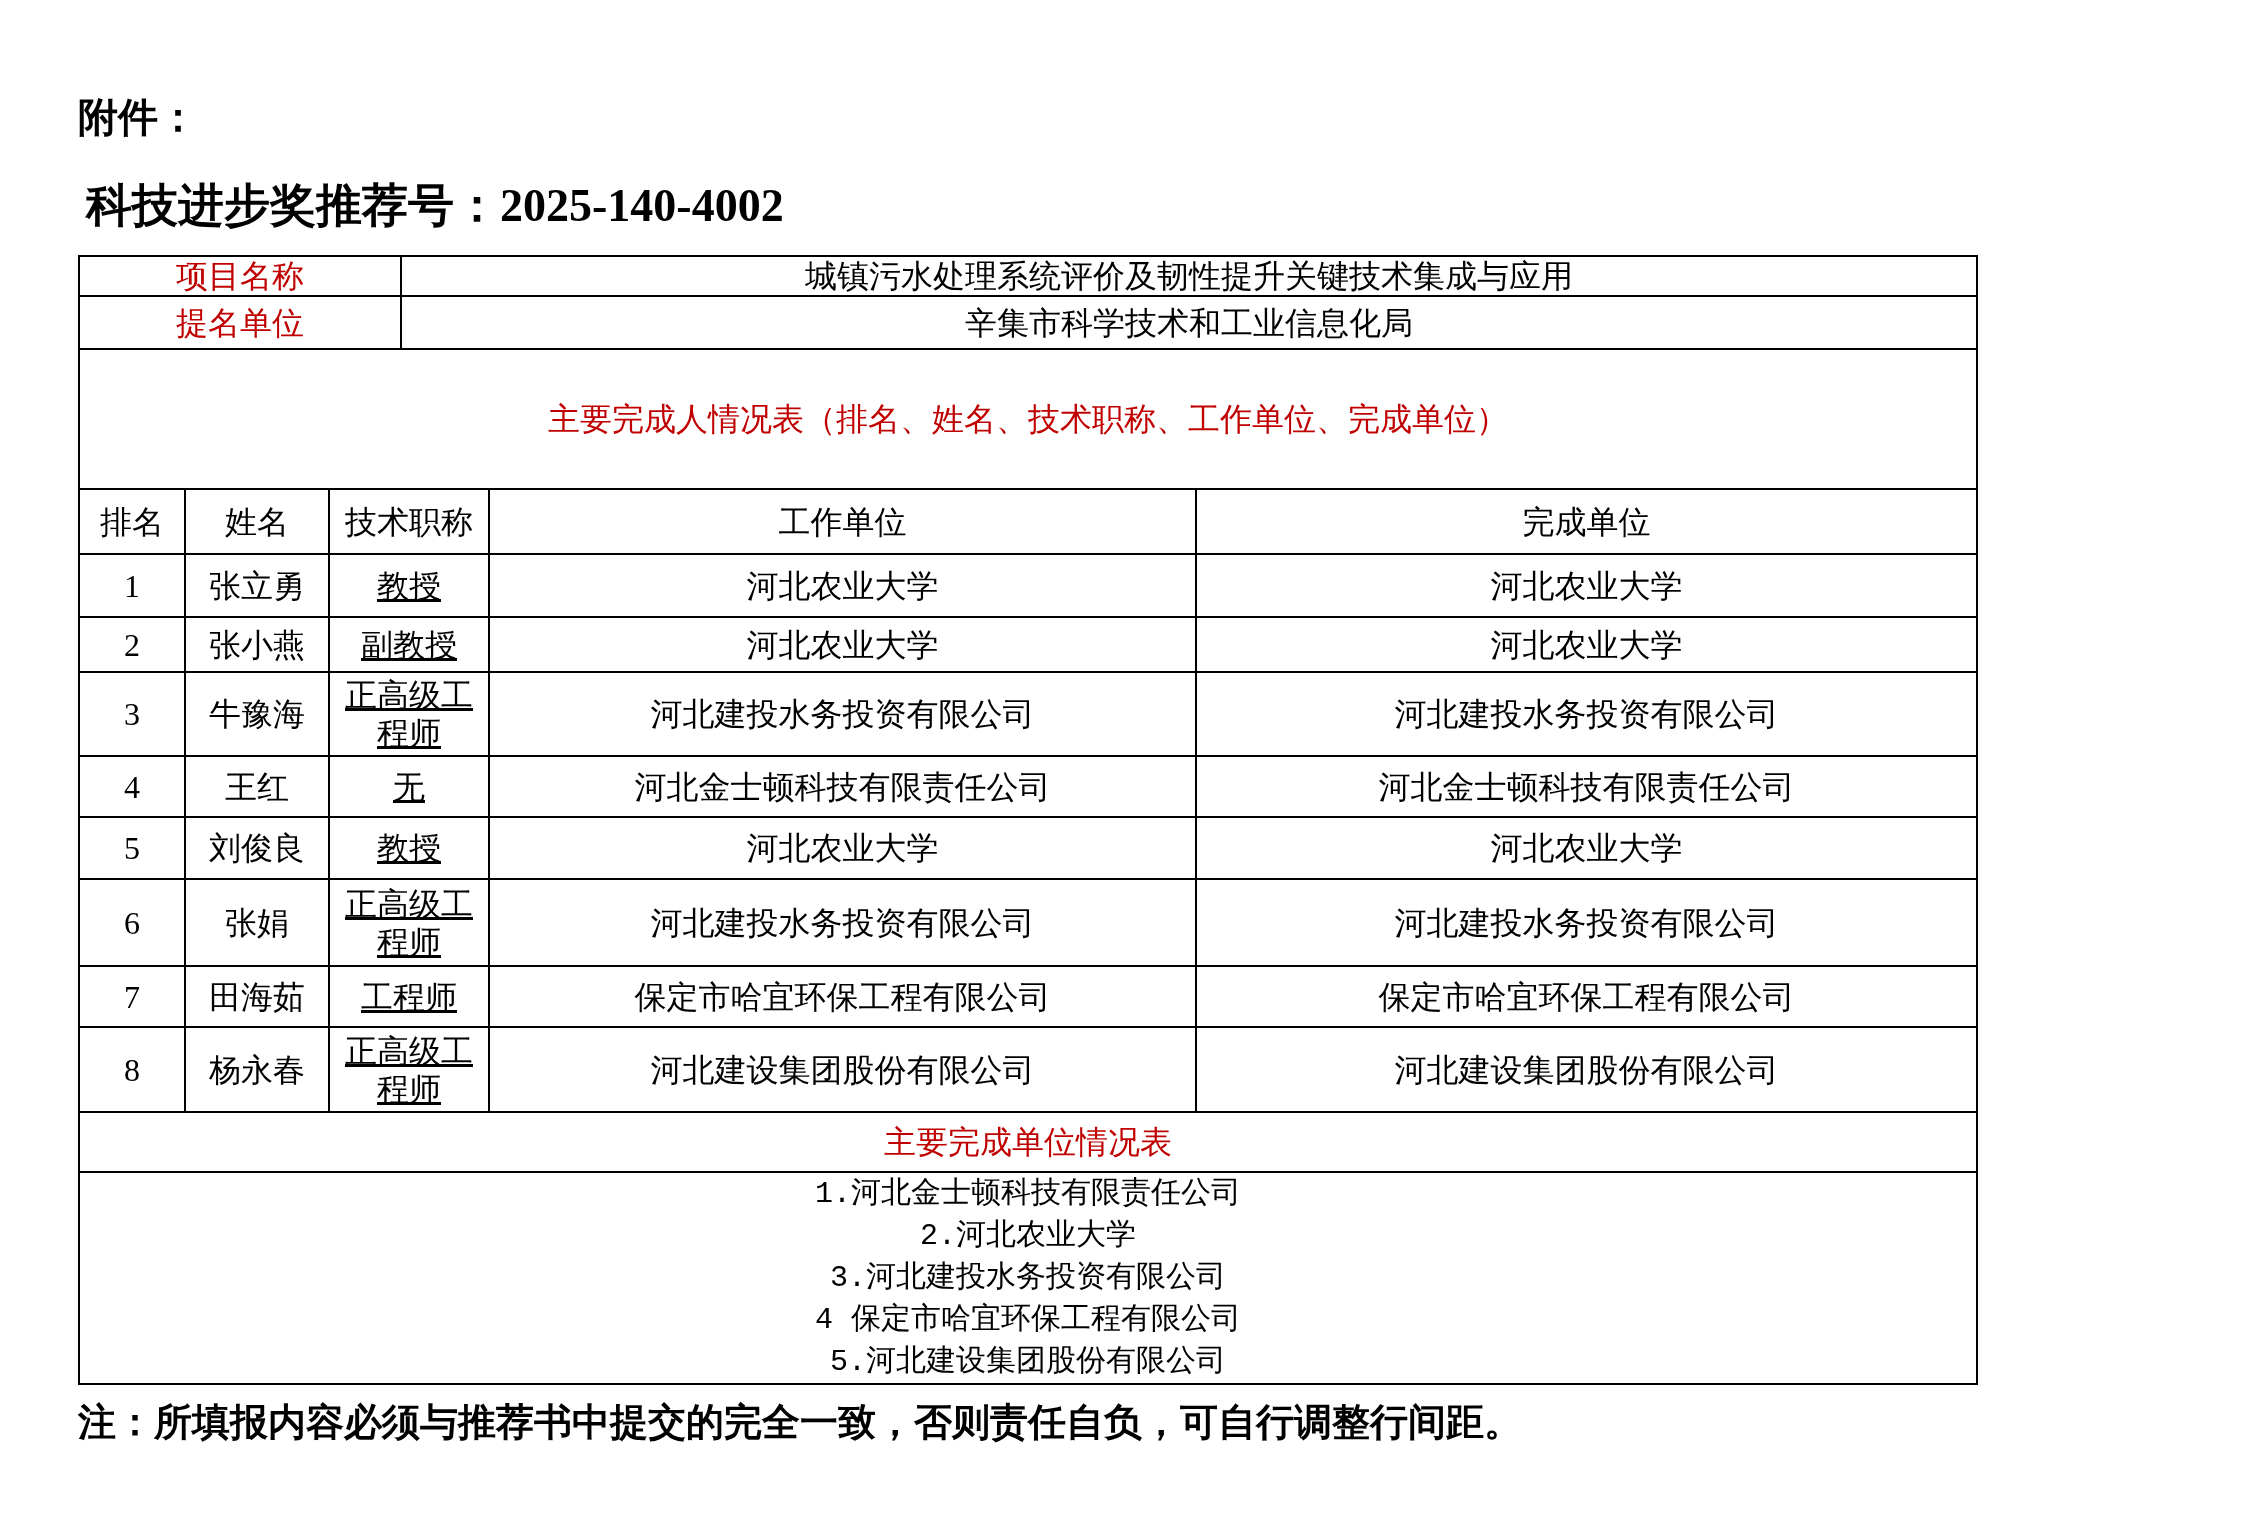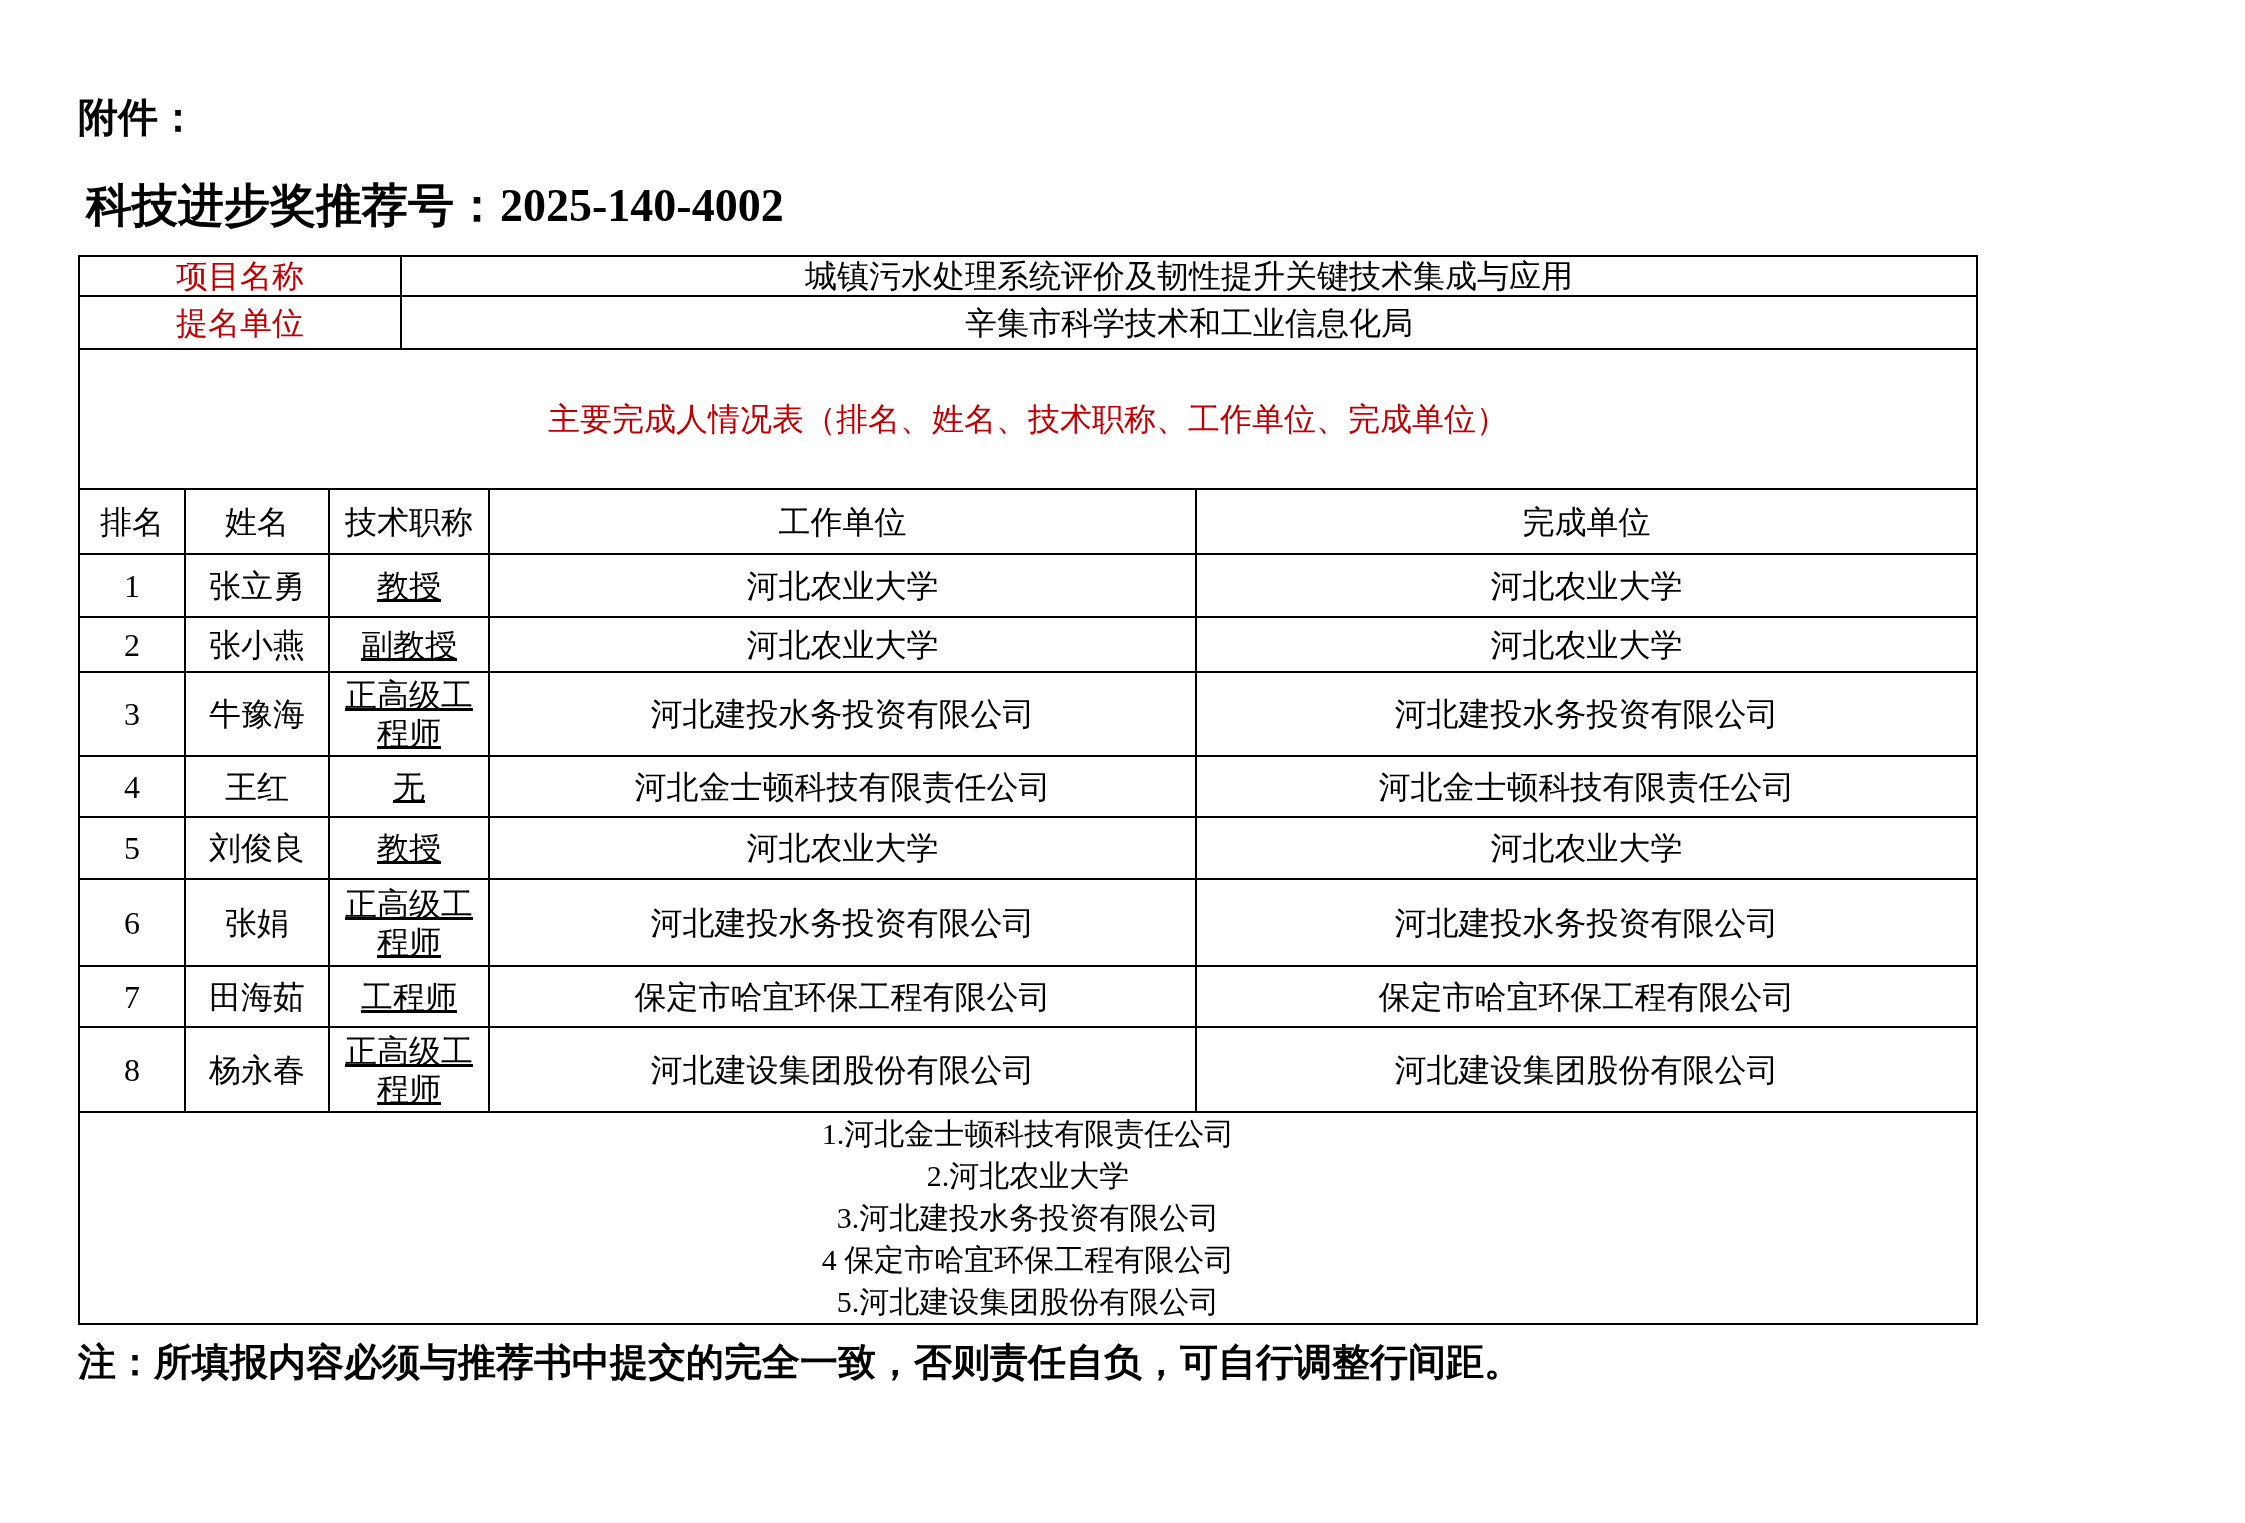--- a/index.html
+++ b/index.html
@@ -76,20 +76,21 @@
   td.col-title-cell { padding: 2px 14px; text-decoration: underline; }
   td.units-title {
     font-size: 34px;
     font-weight: bold;
     color: #c00000;
   }
   td.units-body {
     text-align: left;
     vertical-align: top;
     padding: 8px 10px;
+    font-family: Liberation Mono, monospace;
   }
   .unit-line {
     font-size: 30px;
     font-weight: normal;
     line-height: 42px;
   }
   .note {
     font-size: 38px;
     font-weight: bold;
     line-height: 1.15;
@@ -187,20 +188,23 @@
       <td>保定市哈宜环保工程有限公司</td>
     </tr>
     <tr class="r8">
       <td>8</td>
       <td>杨永春</td>
       <td colspan="2" class="col-title-cell">正高级工程师</td>
       <td>河北建设集团股份有限公司</td>
       <td>河北建设集团股份有限公司</td>
     </tr>
 
+    <tr class="units-title-row">
+      <td colspan="6" class="units-title">主要完成单位情况表</td>
+    </tr>
 
     <tr class="units-body-row">
       <td colspan="6" class="units-body">
         <div class="unit-line">1.河北金士顿科技有限责任公司</div>
         <div class="unit-line">2.河北农业大学</div>
         <div class="unit-line">3.河北建投水务投资有限公司</div>
         <div class="unit-line">4 保定市哈宜环保工程有限公司</div>
         <div class="unit-line">5.河北建设集团股份有限公司</div>
       </td>
     </tr>

